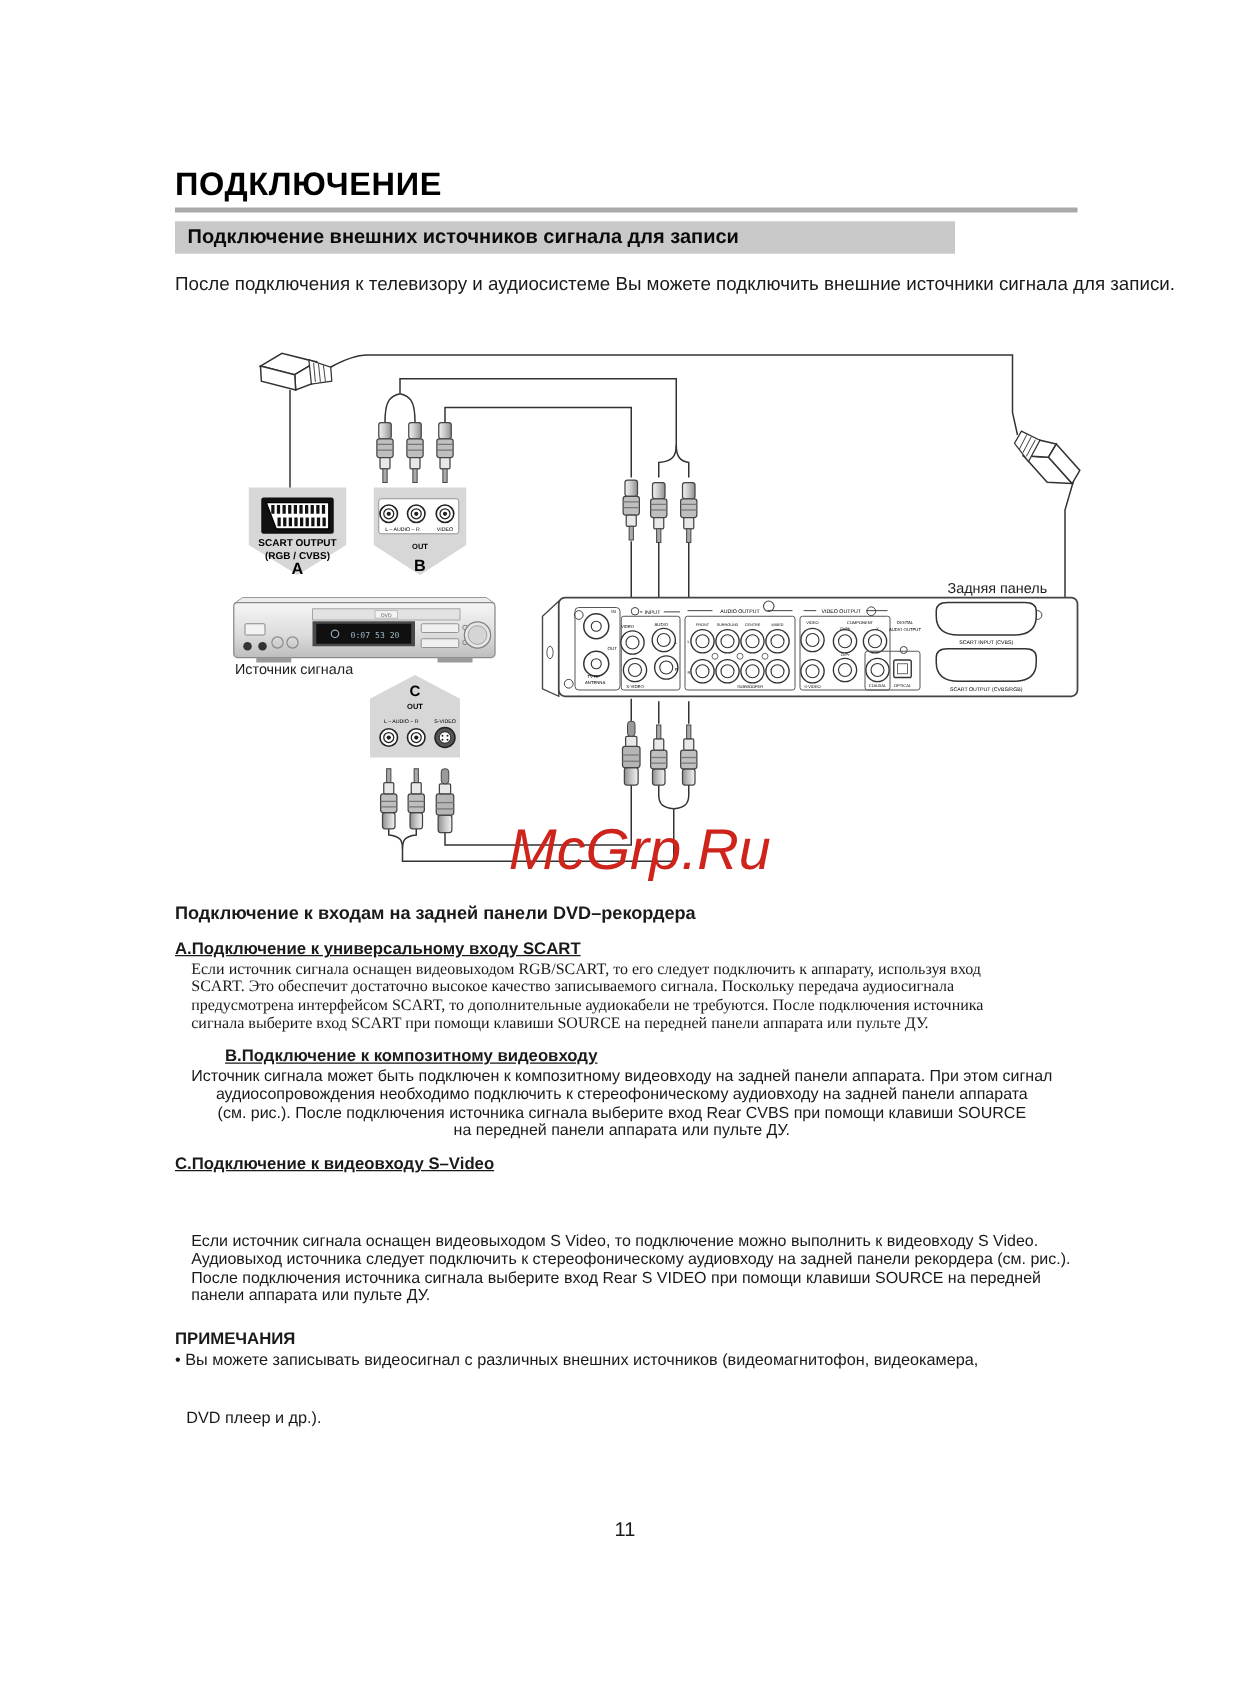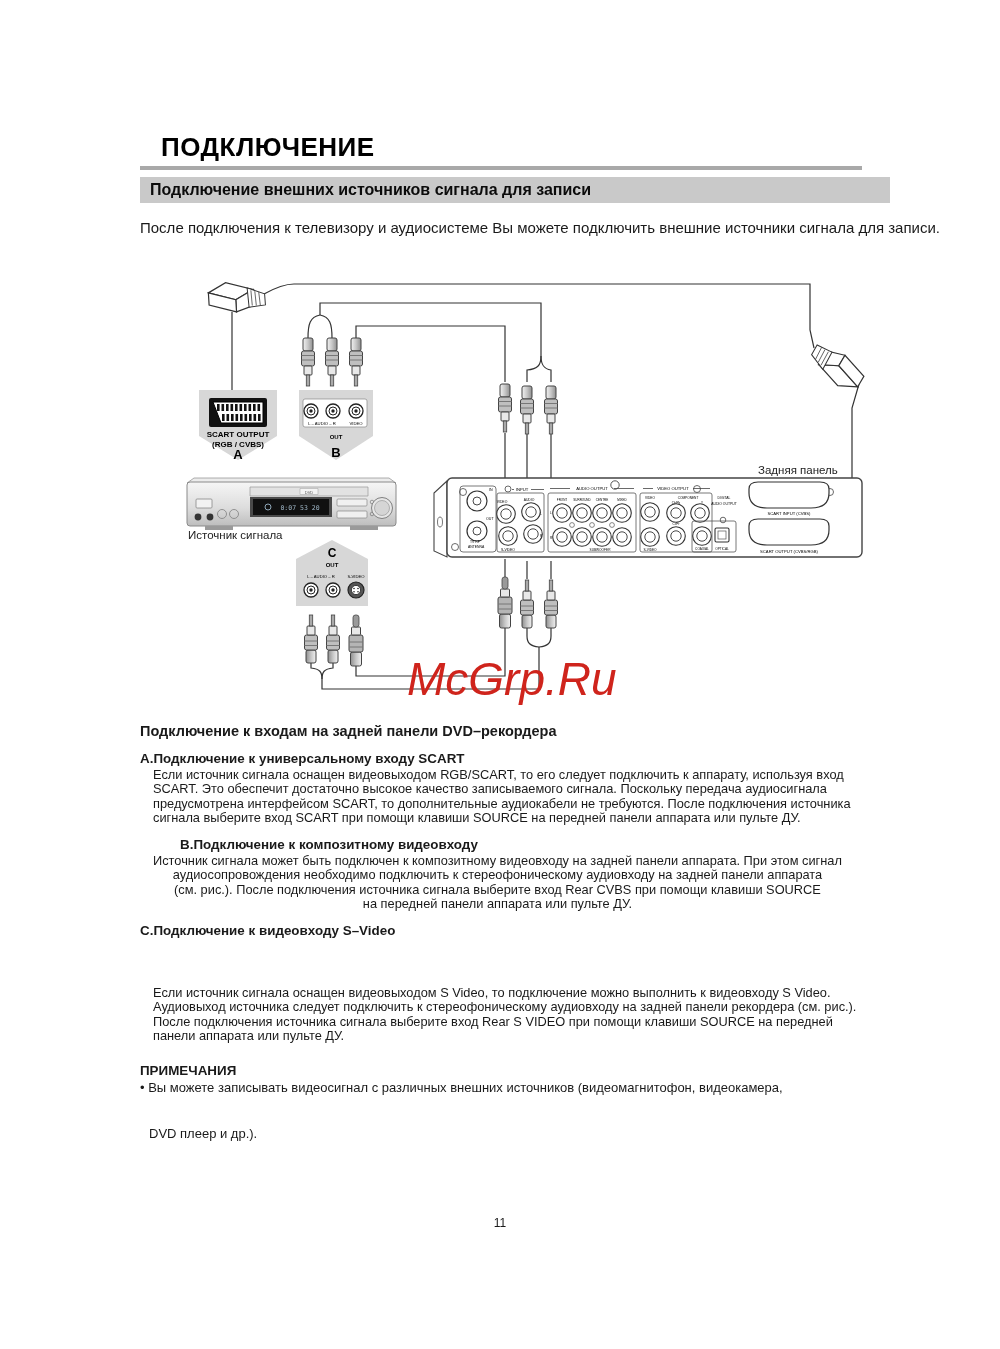--- a/index.html
+++ b/index.html
@@ -1,38 +1,38 @@
 <!DOCTYPE html>
 <html><head>
 <meta charset="utf-8">
 <style>
   html,body{margin:0;padding:0;}
   body{
     width:1000px;height:1349px;position:relative;background:#ffffff;
     font-family:"Liberation Sans", sans-serif;color:#1a1a1a;overflow:hidden;
   }
   .abs{position:absolute;}
-  #page-title{left:140px;top:132px;font-size:26px;font-weight:bold;letter-spacing:.5px;color:#000;margin-left:21px;}
+  #page-title{left:140px;top:132px;font-size:26px;font-weight:bold;letter-spacing:.5px;color:#000;}
   #title-rule{left:140px;top:166px;width:722px;height:4px;background:#a9a9a9;}
-  #section-bar{left:140px;top:177px;width:750px;height:26px;background:#c9c9c9;}
+  #section-bar{left:140px;top:177px;width:624px;height:26px;background:#c9c9c9;}
   #section-bar span{display:block;padding-left:10px;line-height:26px;font-size:16px;font-weight:bold;color:#0b0b0b;}
   #intro{left:140px;top:219px;font-size:15px;white-space:nowrap;}
   #diagram{left:130px;top:268px;}
   svg{font-family:"Liberation Sans", sans-serif;}
   .sec-heading{left:140px;top:723px;font-size:14.5px;font-weight:bold;white-space:nowrap;}
-  .sub{font-size:13.4px;font-weight:bold;white-space:nowrap;}
+  .sub{font-size:13.4px;font-weight:bold;white-space:nowrap;text-decoration:underline;}
   .body-block{font-size:12.8px;line-height:14.4px;white-space:nowrap;}
-  #sub-a{left:140px;top:751px;} #body-a{left:153px;top:768px;}
+  #sub-a{left:140px;top:751px;} #body-a{left:153px;top:768px;font-family:Liberation Serif, serif;}
   #sub-b{left:140px;top:837px;padding-left:40px;} #body-b{left:153px;top:854px;text-align:center;}
   #sub-c{left:140px;top:923px;} #body-c{left:153px;top:940px;margin-top:46px;}
   #notes-heading{left:140px;top:1063px;font-size:13.4px;font-weight:bold;}
   #notes-body{left:140px;top:1081px;font-size:13px;line-height:13.8px;white-space:nowrap;}
   .note-indent{padding-left:9px;margin-top:32px;}
   .note-gap{margin-top:4px;}
-  #page-number{left:0;top:1216px;width:1000px;text-align:center;font-size:12px;}
+  #page-number{left:0;top:1216px;width:1000px;text-align:center;font-size:16px;}
 </style>
 </head>
 <body>
 
 <div class="abs" id="page-title">ПОДКЛЮЧЕНИЕ</div>
 <div class="abs" id="title-rule"></div>
 <div class="abs" id="section-bar">
   <span>Подключение внешних источников сигнала для записи</span>
 </div>
 <div class="abs" id="intro">После подключения к телевизору и аудиосистеме Вы можете подключить внешние источники сигнала для записи.</div>

